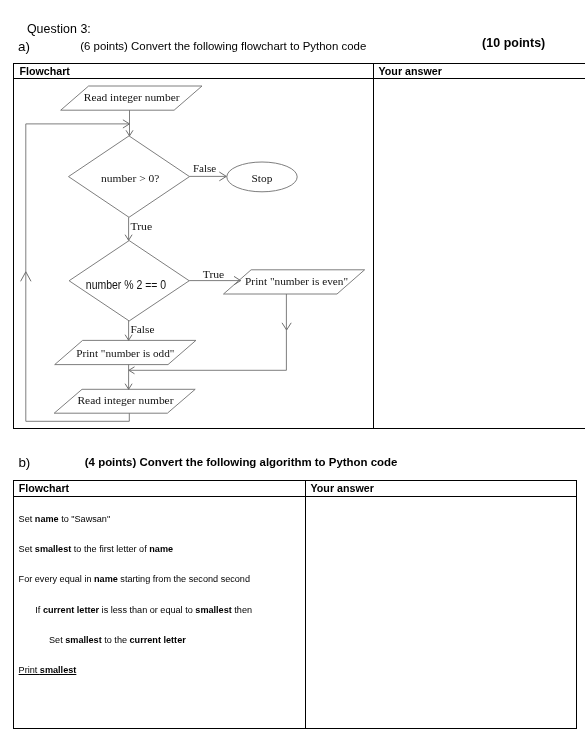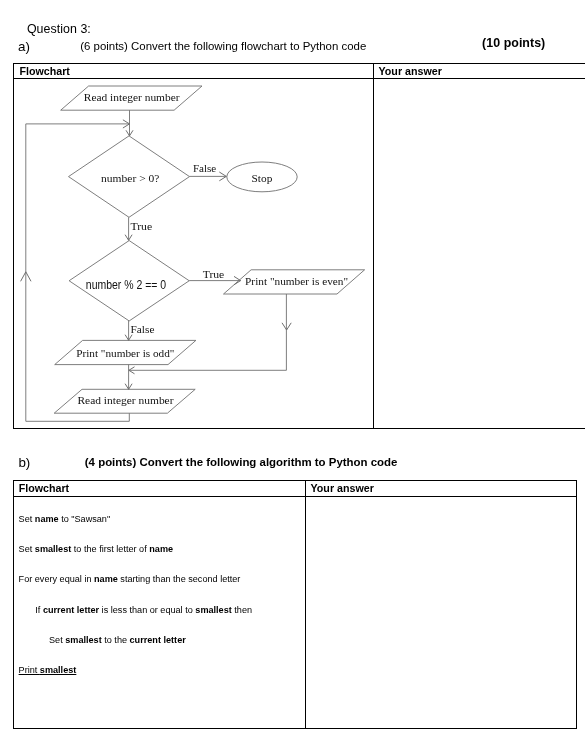--- a/index.html
+++ b/index.html
@@ -122,17 +122,17 @@
       <text x="192.9" y="172" class="fl-txt" font-size="11.4" text-anchor="start" fill="#111" textLength="23.4" lengthAdjust="spacingAndGlyphs">False</text>
       <text x="130.4" y="229.7" class="fl-txt" font-size="11.4" text-anchor="start" fill="#111" textLength="21.8" lengthAdjust="spacingAndGlyphs">True</text>
       <text x="202.7" y="277.9" class="fl-txt" font-size="11.4" text-anchor="start" fill="#111" textLength="21.6" lengthAdjust="spacingAndGlyphs">True</text>
       <text x="130.6" y="333.1" class="fl-txt" font-size="11.4" text-anchor="start" fill="#111" textLength="23.8" lengthAdjust="spacingAndGlyphs">False</text>
     </g>
 </svg>
 
 <div id="alg-body">
     <div class="alg-line" style="left: 18.6px; top: 513.8px;"><span>Set </span><b>name</b><span> to "Sawsan"</span></div>
     <div class="alg-line" style="left: 18.6px; top: 544.2px;"><span>Set </span><b>smallest</b><span> to the first letter of </span><b>name</b></div>
-    <div class="alg-line" style="left: 18.6px; top: 574.3px;"><span>For every equal in </span><b>name</b><span> starting than the second letter</span></div>
+    <div class="alg-line" style="left: 18.6px; top: 574.3px;"><span>For every equal in </span><b>name</b><span> starting from the second second</span></div>
     <div class="alg-line" style="left: 35.3px; top: 604.7px;"><span>If </span><b>current letter</b><span> is less than or equal to </span><b>smallest</b><span> then</span></div>
     <div class="alg-line" style="left: 49px; top: 635px;"><span>Set </span><b>smallest</b><span> to the </span><b>current letter</b></div>
     <div class="alg-line" style="left: 18.6px; top: 665.2px; text-decoration: underline;"><span>Print </span><b>smallest</b></div>
   </div>
 
 </body></html>

